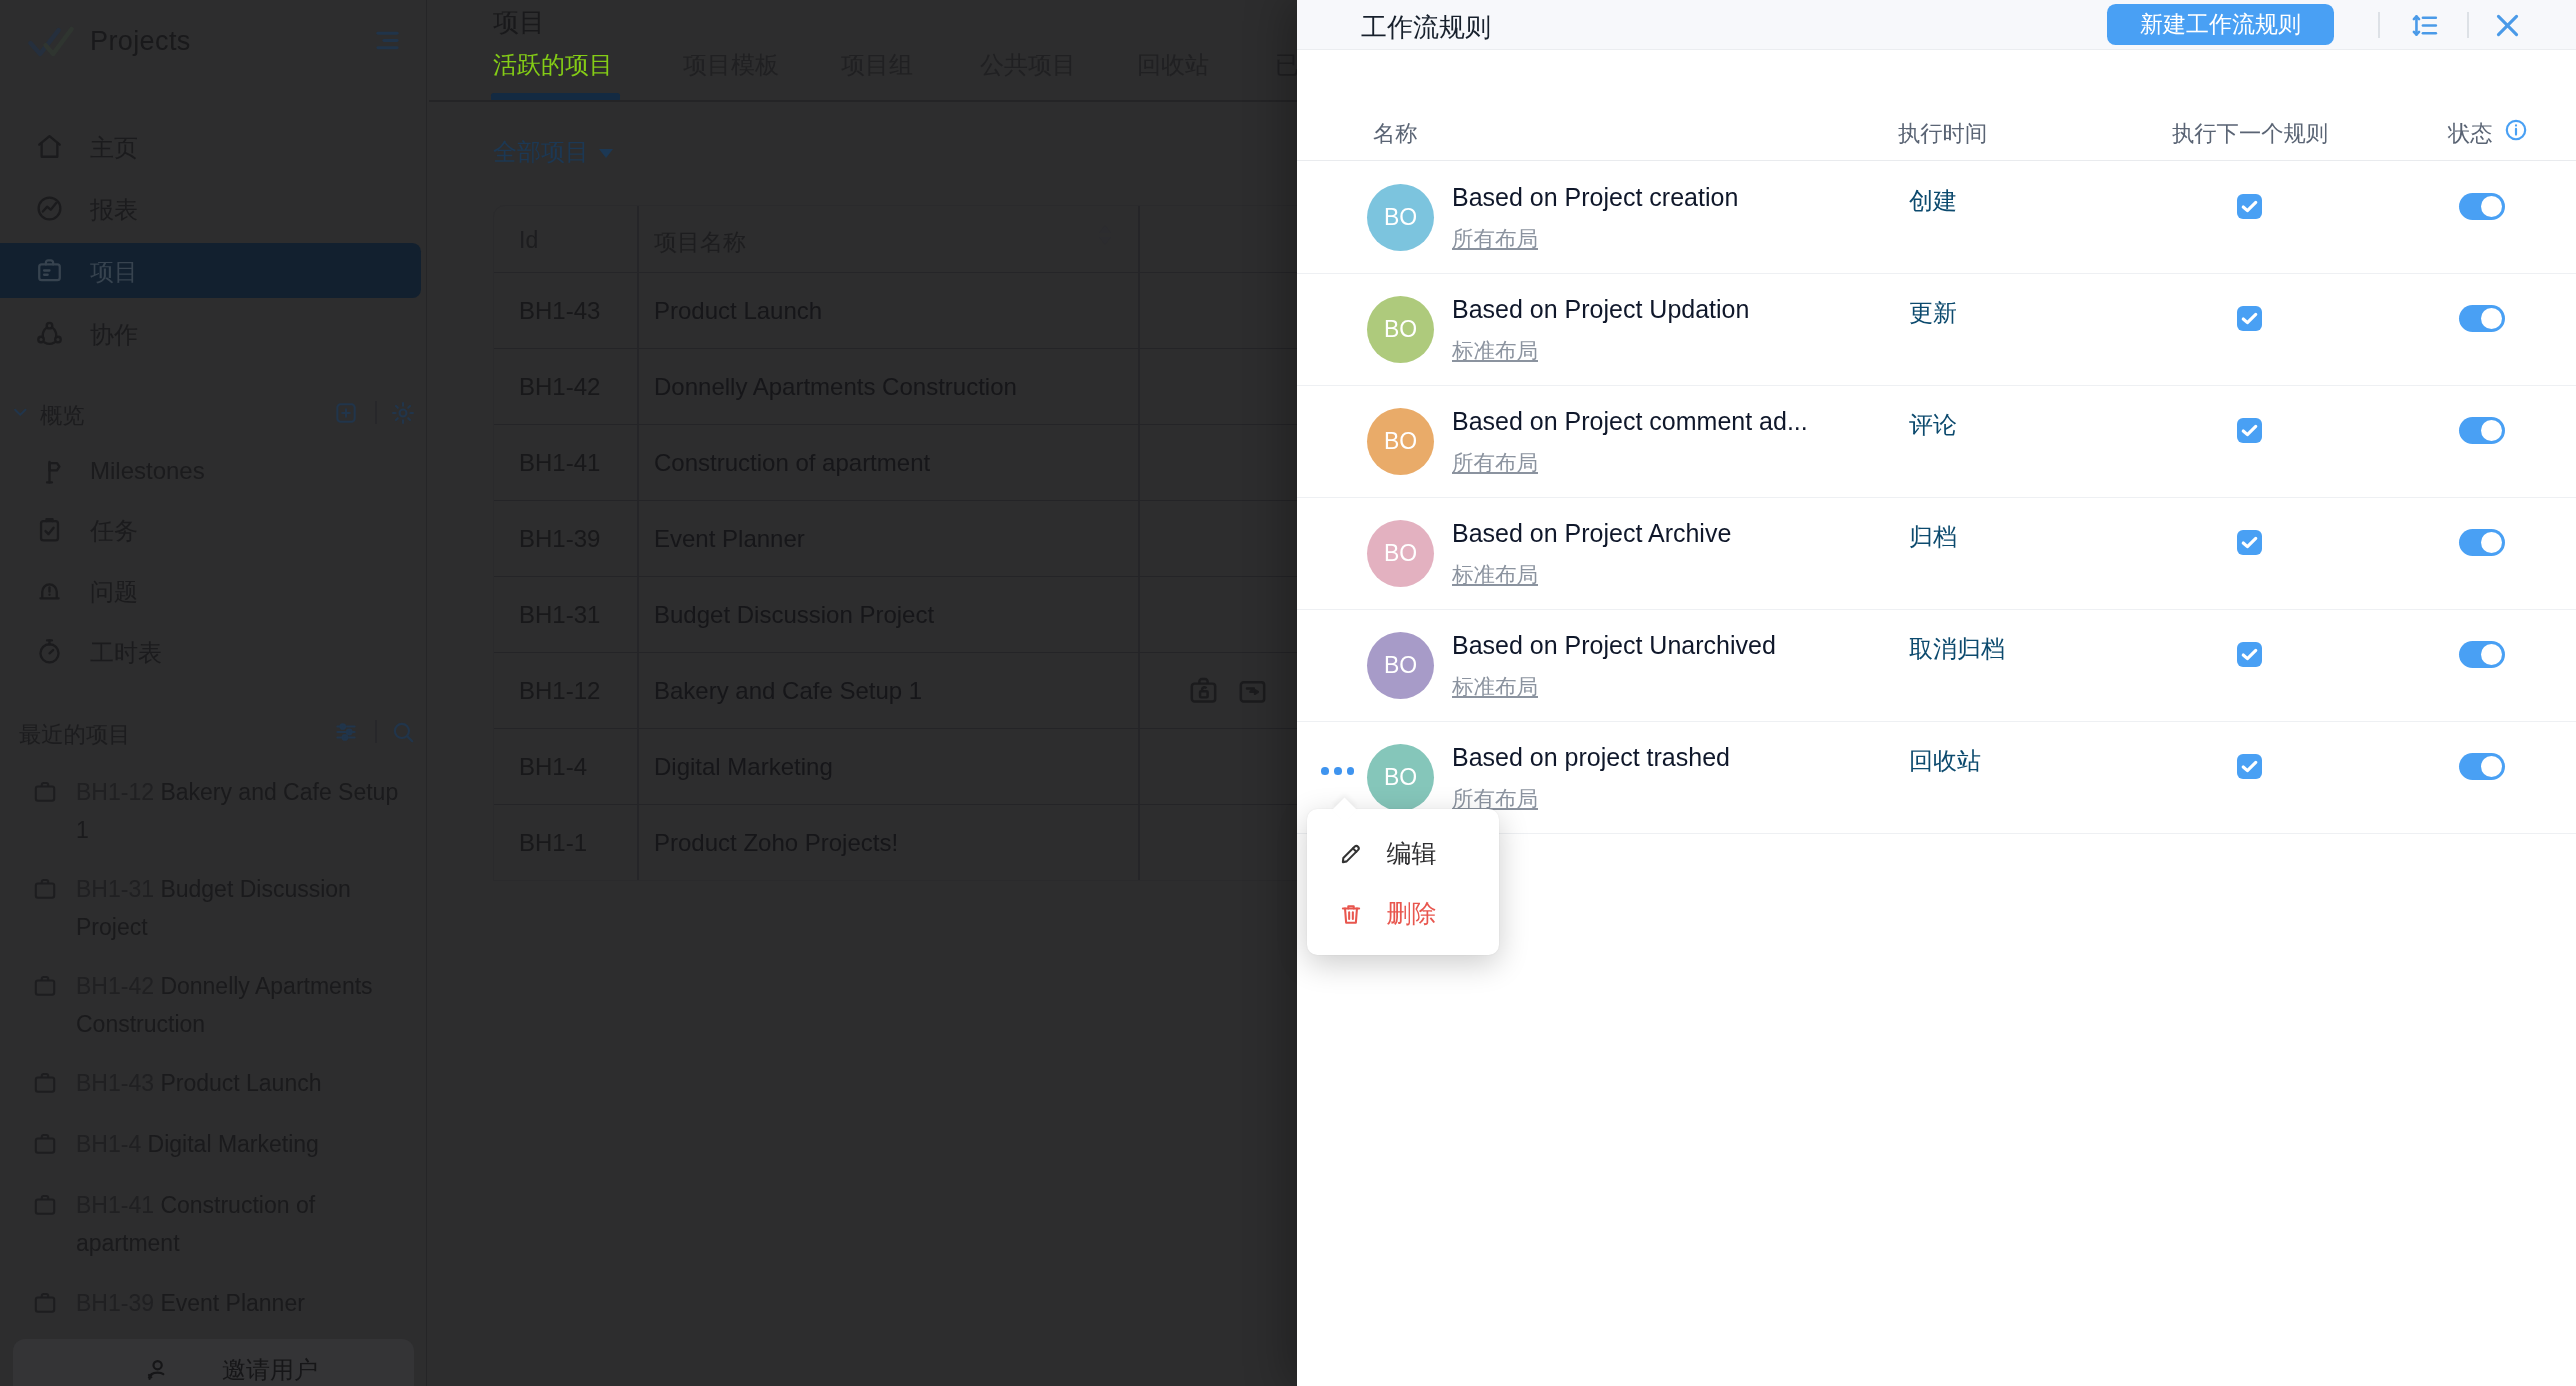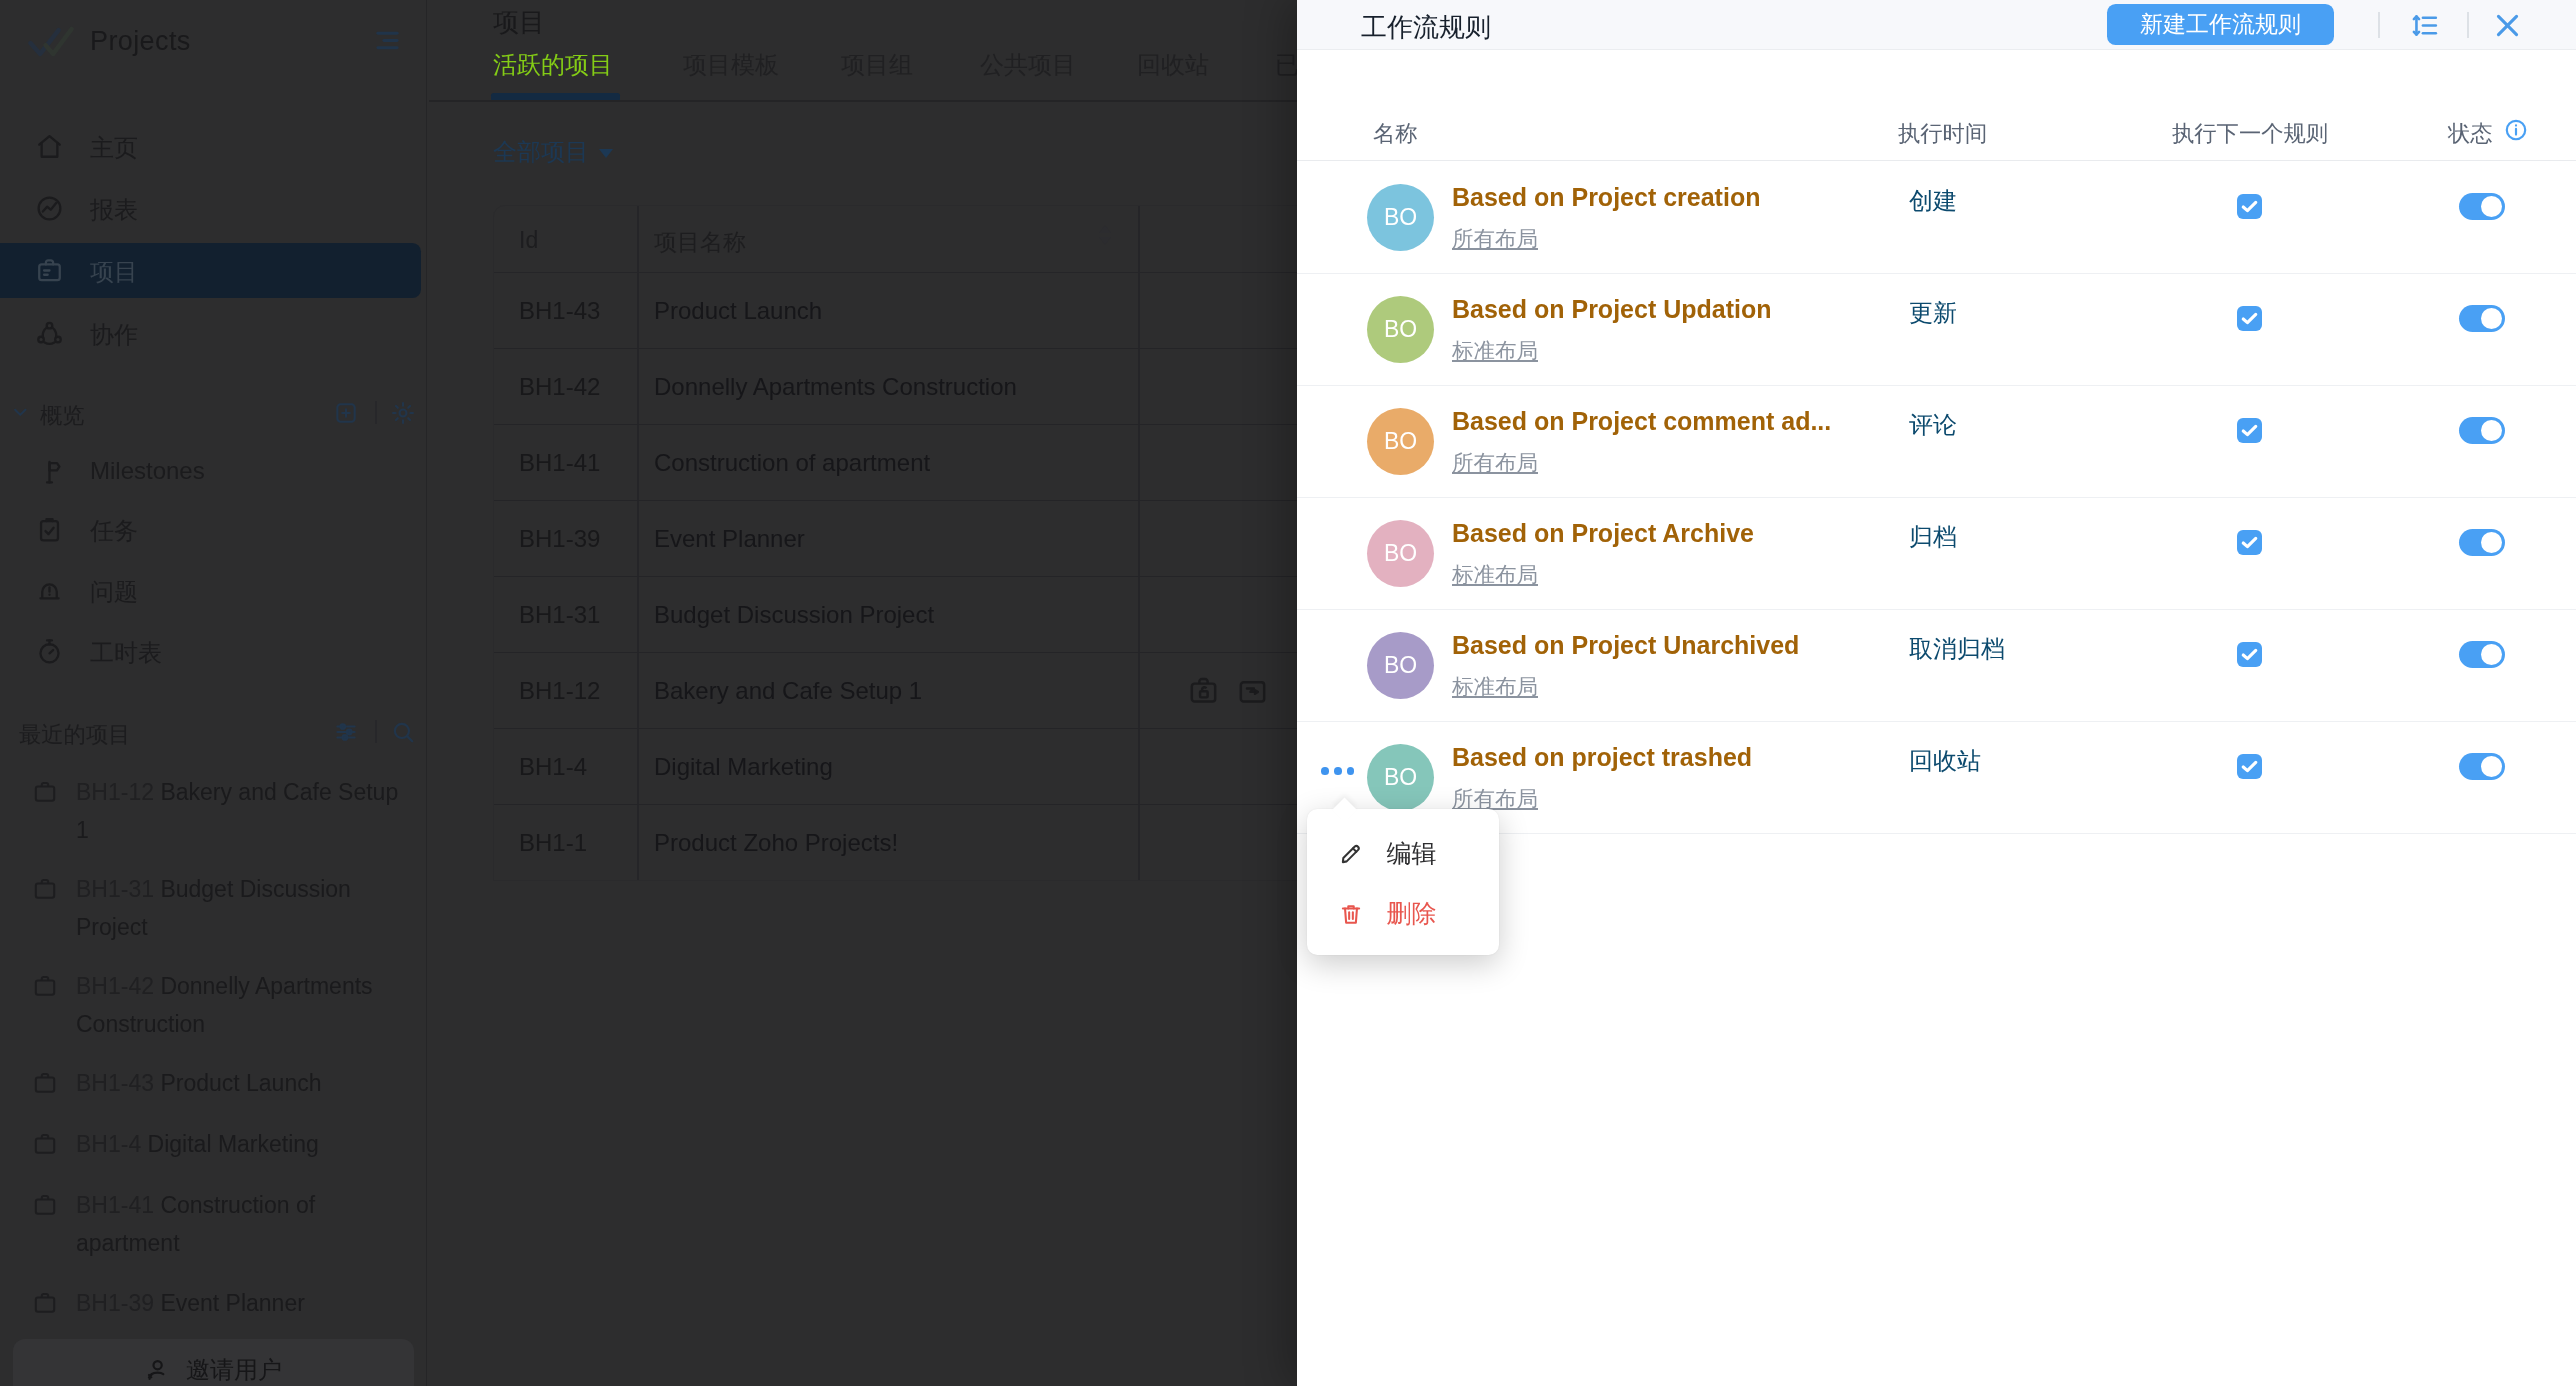--- a/index.html
+++ b/index.html
@@ -34,21 +34,21 @@
   .section-head .sico { position:absolute; top:8.6px; width:26px; height:26px; color:#21354b; }
   .section-head .sdiv { position:absolute; top:10.3px; width:1.7px; height:22.3px; background:#27272a; }
 
   .recent-item { position:absolute; left:0; width:404px; padding-left:76px; font-size:23px; line-height:38px; color:#1a1a1c; }
   .recent-item .rico { position:absolute; left:32px; top:6px; width:26px; height:26px; color:#1d1d1f; }
   .recent-item .rid { color:#202022; }
 
   .invite-btn { position:absolute; left:13px; top:1339px; width:401px; height:62px; background:#343436; border-radius:12px;
     display:flex; align-items:center; justify-content:center; gap:13.7px; color:#161618; }
   .invite-btn .iico { width:27.5px; height:27.5px; }
-  .invite-btn span { font-size:24px; }
+  .invite-btn span { font-size:24px;margin-left:36px; }
 
   
   .main { position:absolute; left:429px; top:0; right:0; bottom:0; }
   .main-title { position:absolute; left:64px; top:5.2px; font-size:26px; font-weight:500; color:#19191b; }
   .tab { position:absolute; top:49px; height:43px; font-size:24px; color:#202022; }
   .tab.on { color:#84cc16; }
   .tab.on::after { content:""; position:absolute; left:-1.7px; right:-6.9px; bottom:-8.6px; height:7.7px; background:#132a42; border-radius:2.6px; }
   .tabs-hr { position:absolute; left:0; right:0; top:100px; height:1.7px; background:#242426; }
   .filter-dd { position:absolute; left:64px; top:136px; font-size:24px; color:#1c3854; display:flex; align-items:center; gap:10px; }
   .filter-dd .caret { width:0; height:0; border-left:7.7px solid transparent; border-right:7.7px solid transparent; border-top:9.5px solid #1c3854; margin-top:3.4px; }
@@ -83,21 +83,21 @@
   .cols-head .ch-name { position:absolute; left:76px; top:15.5px; }
   .cols-head .ch-when { position:absolute; left:601px; top:15.5px; }
   .cols-head .ch-next { position:absolute; left:875px; top:15.5px; }
   .cols-head .ch-status { position:absolute; left:1151px; top:15.5px; }
   .info-ic { position:absolute; left:1206px; top:13.7px; width:26px; height:26px; color:#49a0f4; }
 
   .rules { position:absolute; left:0; top:162px; right:0; }
   .rule-row { position:relative; height:112px; border-bottom:1.7px solid #eef0f3; }
   .avatar { position:absolute; left:70px; top:22.3px; width:67px; height:67px; border-radius:50%;
     display:flex; align-items:center; justify-content:center; color:#fff; font-size:23px; }
-  .r-name { position:absolute; left:155px; top:20.6px; font-size:25px; font-weight:700; color:#a16207; }
+  .r-name { position:absolute; left:155px; top:20.6px; font-size:25px; font-weight:400; color:#0f172a; }
   .r-layout { position:absolute; left:155px; top:62px; font-size:21.5px; color:#8b939f;text-decoration:underline; }
   .r-when { position:absolute; left:612px; top:23px; font-size:24px; color:#0c4a6e; }
   .checkbox { position:absolute; left:940px; top:32px; width:25px; height:25px; border-radius:6px; background:#e3e6ea; }
   .checkbox.on { background:#49a0f4; }
   .checkbox .chk { position:absolute; inset:0; color:#fff; }
   .toggle { position:absolute; left:1162px; top:31px; width:46px; height:27px; border-radius:13.7px; background:#cfd4da; }
   .toggle.on { background:#49a0f4; }
   .toggle .knob { position:absolute; right:2.6px; top:2.6px; width:21.5px; height:21.5px; border-radius:50%; background:#fff; }
 
   .dots-btn { position:absolute; left:24px; top:45px; display:flex; gap:5.2px; cursor:pointer; }

